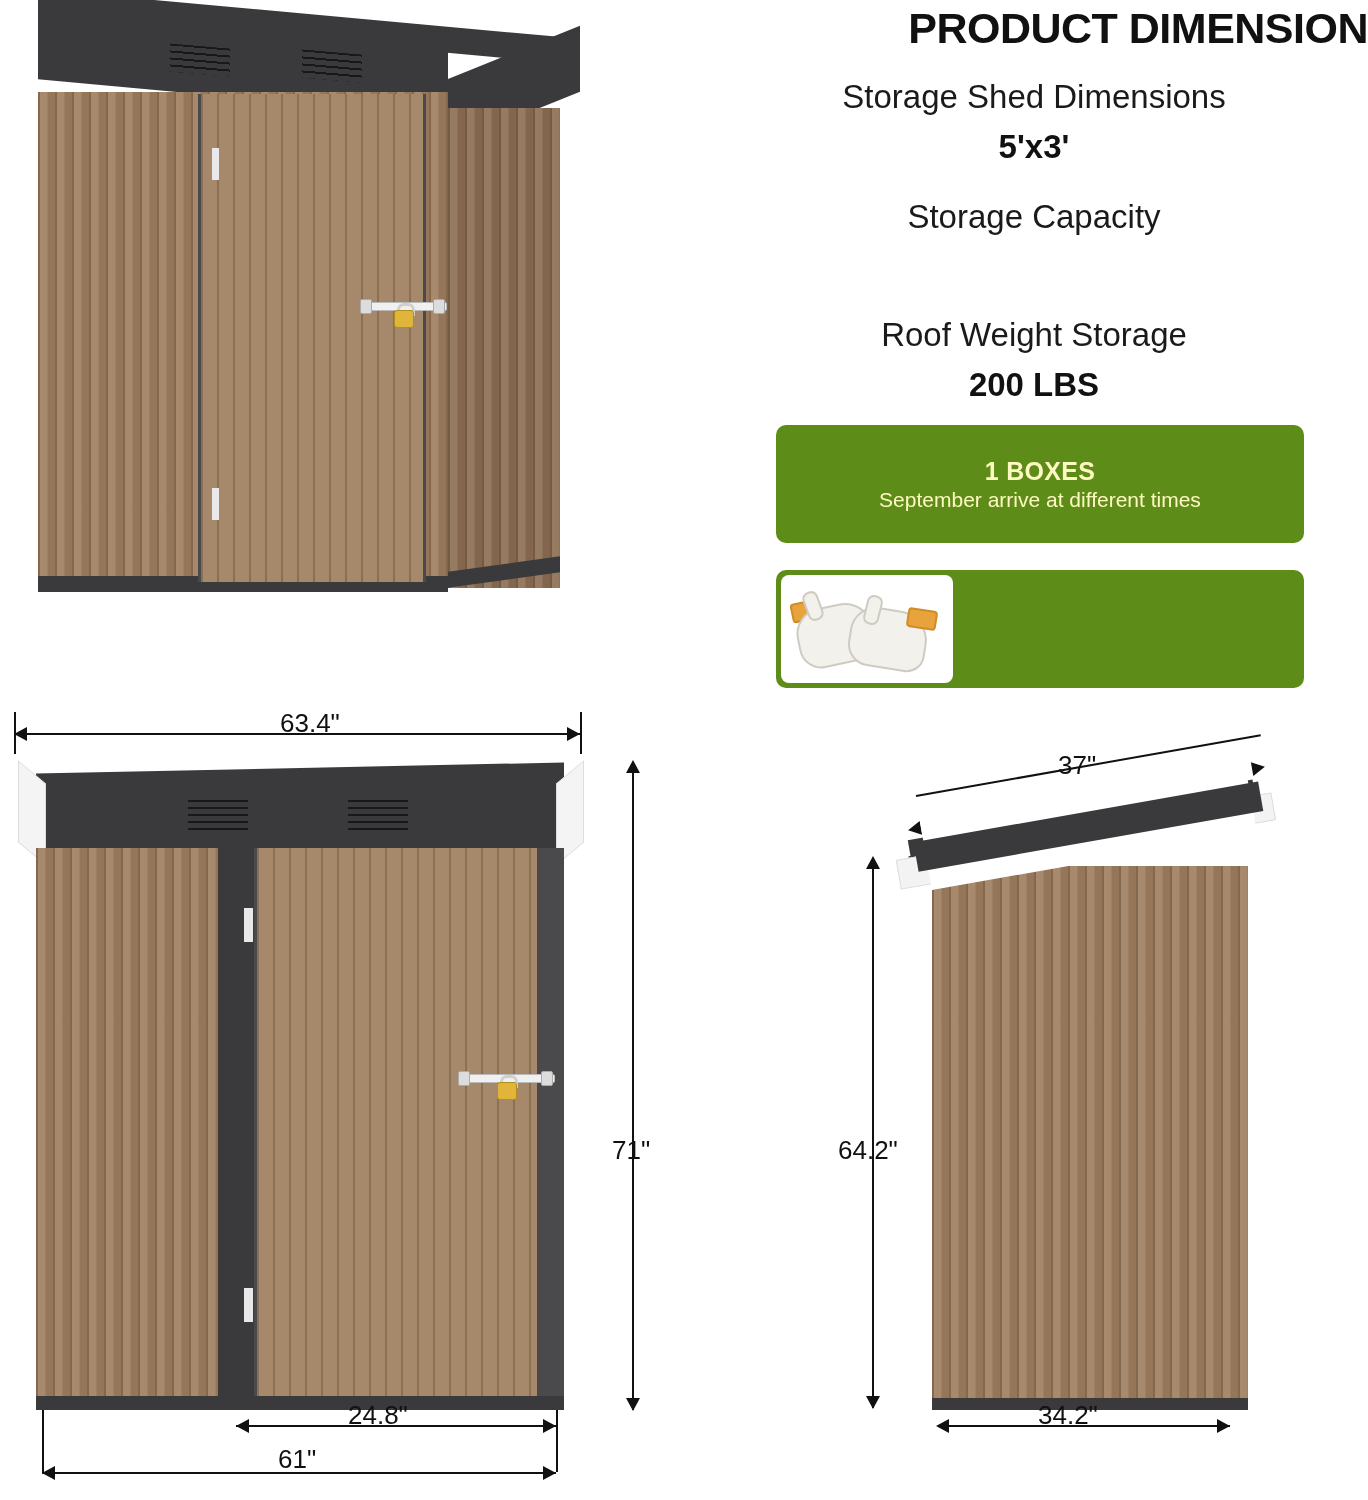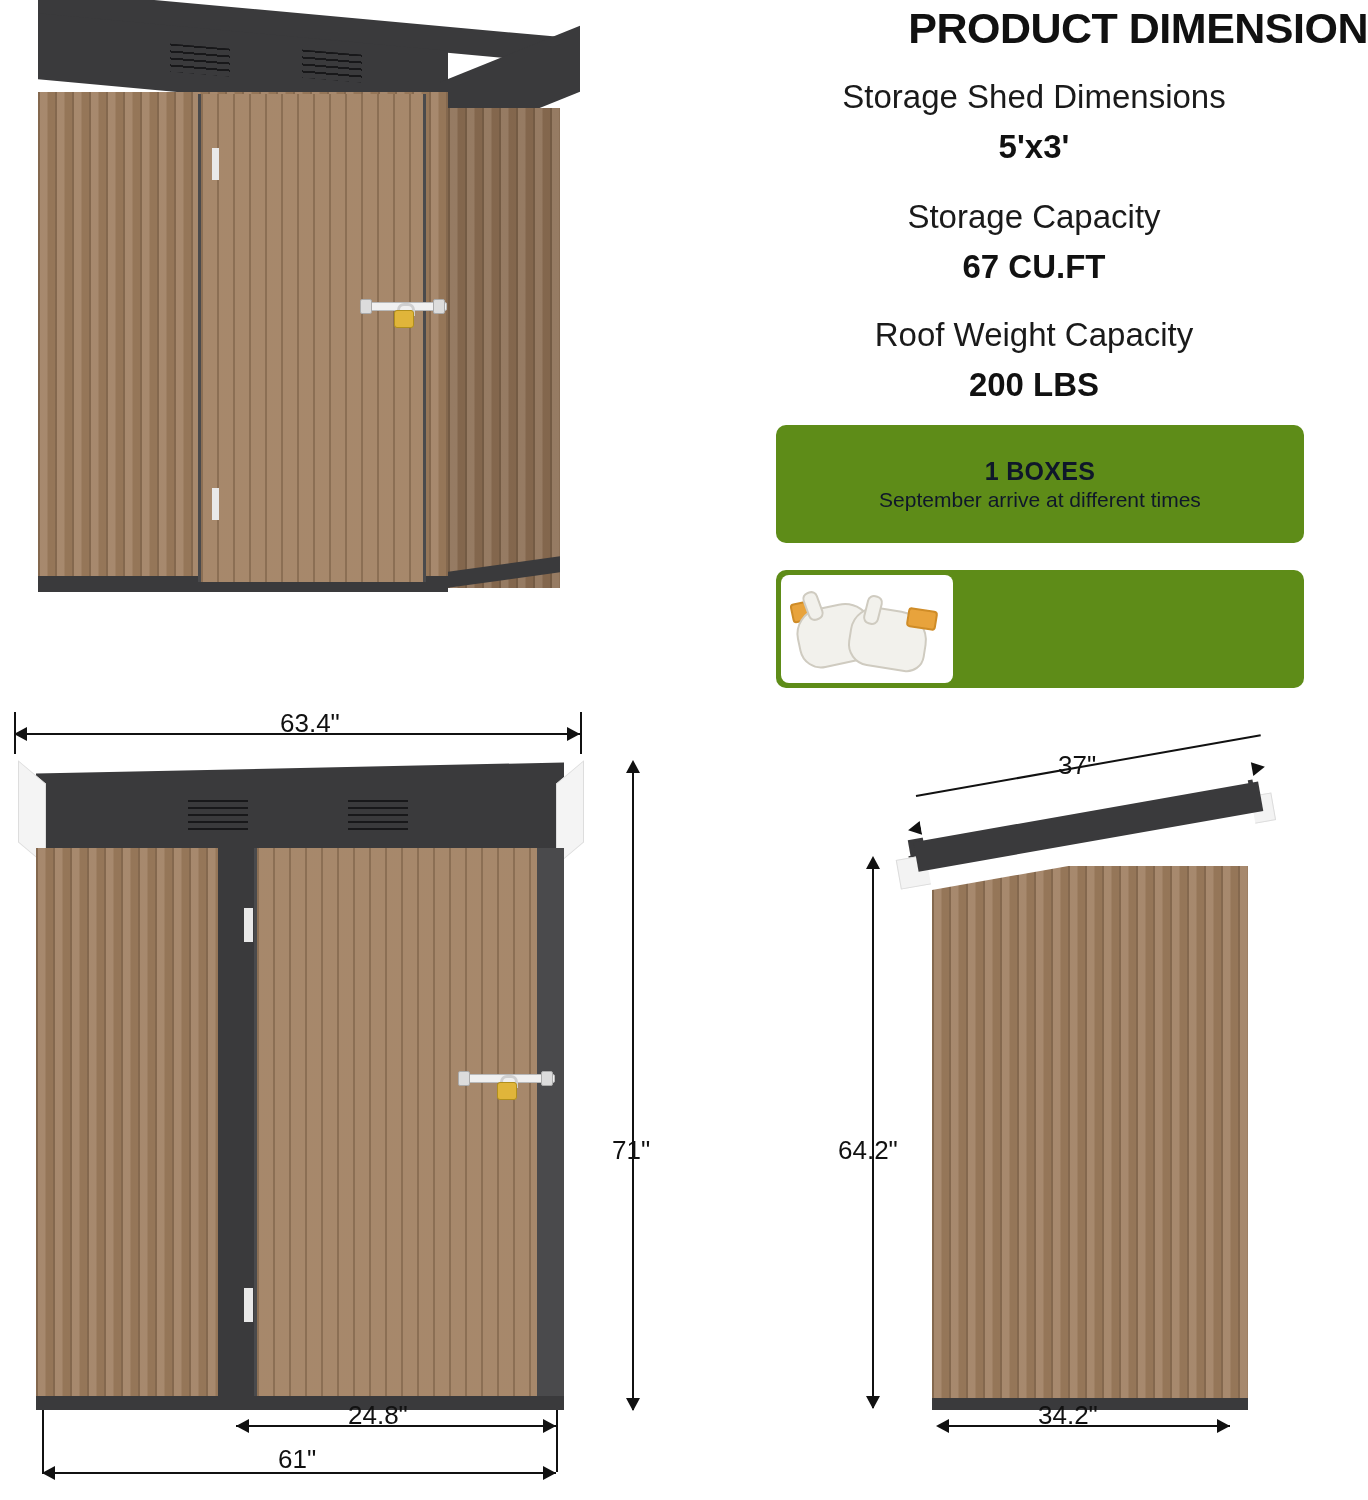--- a/index.html
+++ b/index.html
@@ -39,21 +39,21 @@
     display:flex;align-items:center;
   }
   .card1{top:425px;}
   .card2{top:570px;}
   .card-thumb{
     width:172px;height:108px;margin-left:5px;
     background:#ffffff;border-radius:8px;
     display:flex;align-items:center;justify-content:center;
     overflow:hidden;flex:none;
   }
-  .card-text{flex:1;text-align:center;color:#0f172a;padding:0 6px;}
+  .card-text{flex:1;text-align:center;color:#fef9c3;padding:0 6px;}
   .card-head{font-size:25px;font-weight:bold;letter-spacing:0.3px;}
   .card-sub{font-size:21px;margin-top:2px;}
 
   
   .boxfig{position:relative;width:160px;height:92px;}
   .boxfig .bg-shadow{position:absolute;left:6px;bottom:2px;width:146px;height:8px;background:#e2dcd2;border-radius:3px;}
   .boxfig .bmain{position:absolute;left:10px;top:16px;width:118px;height:62px;background:#d8a871;border:1.5px solid #b3854f;}
   .boxfig .btop{position:absolute;left:10px;top:8px;width:130px;height:12px;background:#e6bd8c;border:1.5px solid #b3854f;transform:skewX(-32deg);transform-origin:bottom left;}
   .boxfig .bside{position:absolute;left:128px;top:16px;width:22px;height:62px;background:#c0905a;border:1.5px solid #b3854f;}
   .boxfig .bdoor{position:absolute;left:72px;top:26px;width:30px;height:48px;background:#c79764;border:1.5px solid #a57a45;border-radius:14px 14px 0 0;}
@@ -150,23 +150,22 @@
   </div>
 
 
   <div class="info-panel">
     <div class="info-title">PRODUCT DIMENSION</div>
 
     <div class="info-line line-reg l1">Storage Shed Dimensions</div>
     <div class="info-line line-bold l2">5'x3'</div>
 
     <div class="info-line line-reg l3">Storage Capacity</div>
-    <div class="info-line line-bold l4">67 CU.FT</div>
-
-    <div class="info-line line-reg l5">Roof Weight Capacity</div>
+
+    <div class="info-line line-reg l5">Roof Weight Storage</div>
     <div class="info-line line-bold l6">200 LBS</div>
 
     <div class="card card1">
       <div class="card-text">
         <div class="card-head">1 BOXES</div>
         <div class="card-sub">September arrive at different times</div>
       </div>
     </div>
 
     <div class="card card2">

